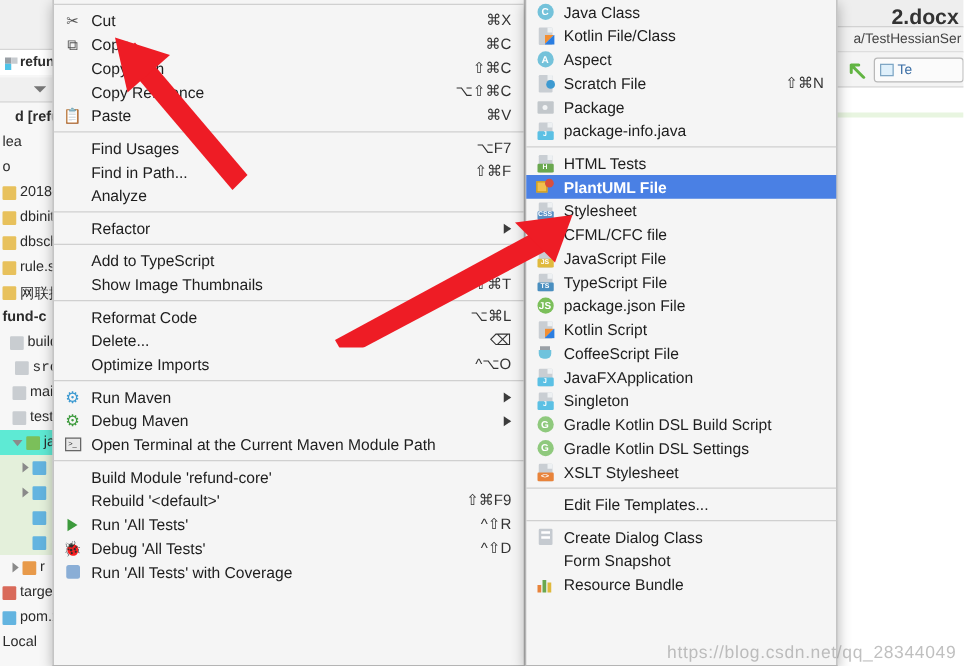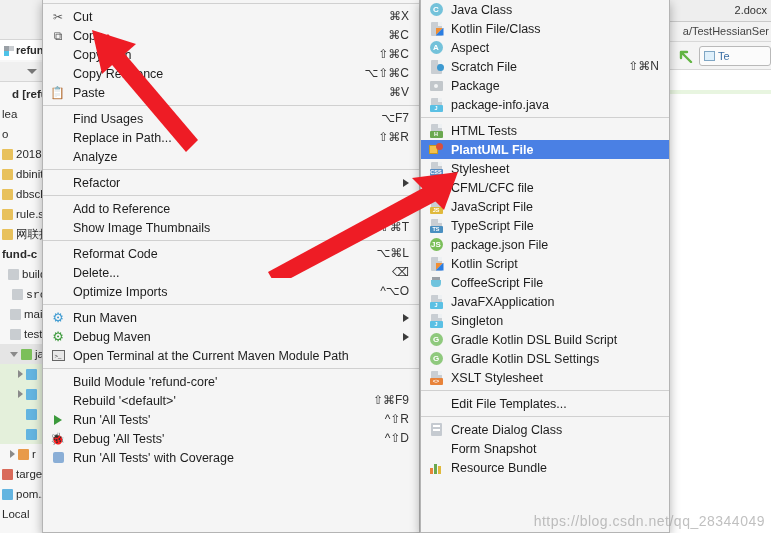--- a/index.html
+++ b/index.html
@@ -49,27 +49,27 @@
   .tw-caret.down { border-left:4px solid transparent;border-right:4px solid transparent;
      border-top:5px solid #8a8a8a; border-bottom:0; margin-right:3px;}
   .ic { width:11px; height:11px; margin-right:3px; flex:0 0 auto; border-radius:1px; }
   .ic.folder { background:#c9cdd1; }
   .ic.folder-green { background:#7bbf5a; }
   .ic.file-yellow { background:#e8c15c; }
   .ic.file-blue { background:#63b4e0; }
   .ic.file-orange { background:#e89a4a; }
   .ic.file-red { background:#d96a5a; }
   .tnode.sel { background:#e4f0db; }
-  .tnode.selrow { background:#e5e5e5;align-items:center; }
+  .tnode.selrow { background:#5eead4;align-items:center; }
 
   
   .editor { position:absolute; left:46px; top:0; right:0; bottom:0; background:#ffffff; }
   .ed-tabs { position:absolute; left:0; top:0; right:0; height:22px; background:#eeeeee;
     border-bottom:1px solid #c9c9c9; }
-  .ed-tab-label { position:absolute; right:4px; top:4px; font-size:11px; color:#333; white-space:nowrap; }
+  .ed-tab-label { position:absolute; right:4px; top:4px; font-size:17px; color:#333; white-space:nowrap;font-weight:bold; }
   .ed-breadcrumb { position:absolute; left:0; top:22px; right:0; height:20px; background:#f2f2f2;
      border-bottom:1px solid #d8d8d8; }
   .ed-bc-label { position:absolute; right:2px; top:3px; font-size:11px; color:#444; white-space:nowrap; }
   .ed-toolbar { position:absolute; left:0; top:42px; right:0; height:28px; background:#f4f4f4;
      border-bottom:1px solid #d8d8d8; }
   .ed-run-arrow { position:absolute; right:78px; top:8px; width:14px; height:13px; }
   .ed-runcfg { position:absolute; right:0; top:4px; width:72px; height:20px;
      border:1px solid #b9b9b9; border-radius:3px; background:#fbfbfb;
      display:flex; align-items:center; gap:3px; padding-left:4px; }
   .ed-runcfg .box { width:11px;height:10px;border:1px solid #7fa6c4;background:#dff0fb; flex:0 0 auto;}
@@ -318,34 +318,34 @@
         </span>
         <span>Paste</span>
         <span class="accel">⌘V</span>
       </div>
       <div class="sep"></div>
       <div class="menu-item">
         <span>Find Usages</span>
         <span class="accel">⌥F7</span>
       </div>
       <div class="menu-item">
-        <span>Replace in Path...</span>
-        <span class="accel">⇧⌘R</span>
+        <span>Find in Path...</span>
+        <span class="accel">⇧⌘F</span>
       </div>
       <div class="menu-item">
         <span>Analyze</span>
       </div>
       <div class="sep"></div>
       <div class="menu-item">
         <span>Refactor</span>
         <span class="submenu-arrow"></span>
       </div>
       <div class="sep"></div>
       <div class="menu-item">
-        <span>Add to Reference</span>
+        <span>Add to TypeScript</span>
         <span class="submenu-arrow"></span>
       </div>
       <div class="menu-item">
         <span>Show Image Thumbnails</span>
         <span class="accel">⇧⌘T</span>
       </div>
       <div class="sep"></div>
       <div class="menu-item">
         <span>Reformat Code</span>
         <span class="accel">⌥⌘L</span>

